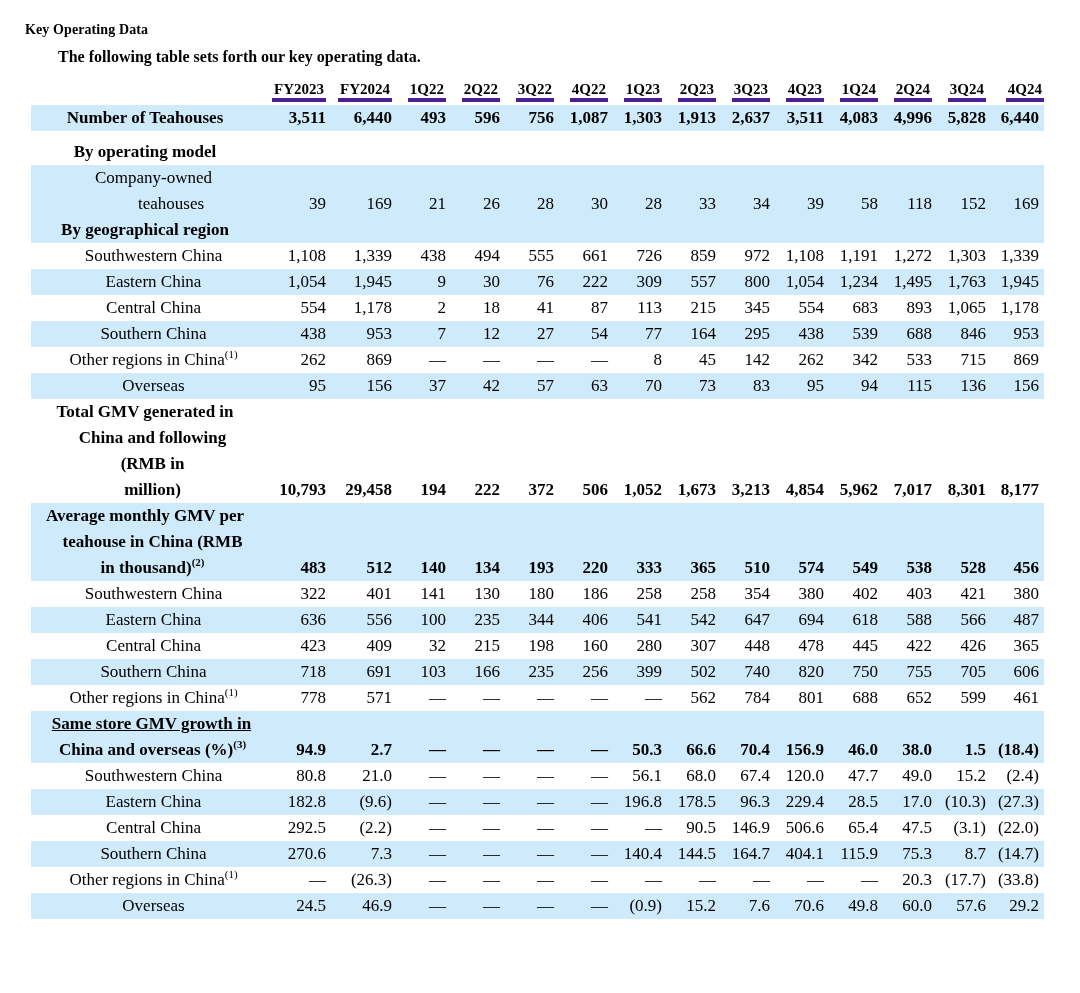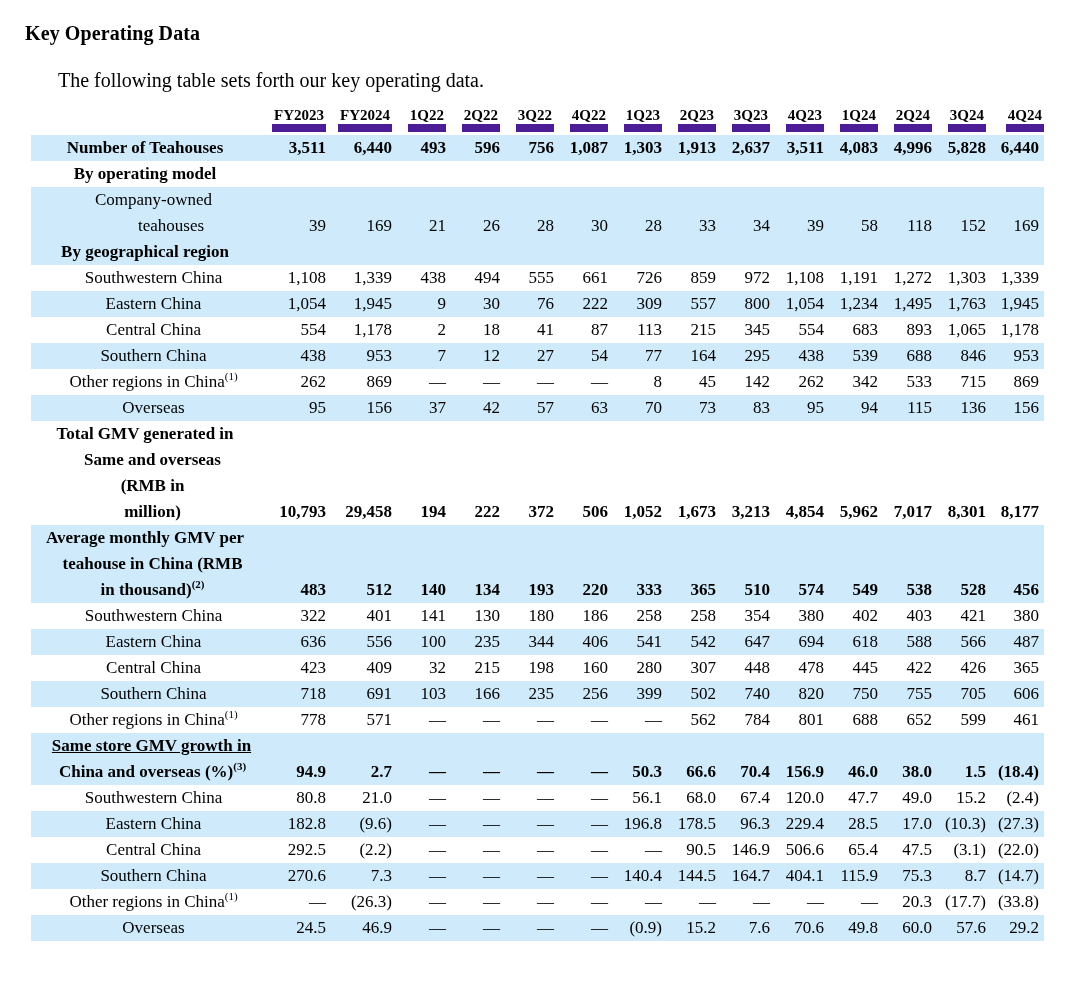--- a/index.html
+++ b/index.html
@@ -11,29 +11,30 @@
   }
   body {
     width: 1080px;
     height: 993px;
     overflow: hidden;
   }
   .page {
     padding: 22px 26px 0 25px;
   }
   .doc-title {
-    font-size: 20px;
+    font-size: 14px;
     font-weight: bold;
     margin: 0;
     letter-spacing: 0.1px;
   }
   .intro {
-    font-size: 20px;
-    margin: 24px 0 0 0;
+    font-size: 16px;
+    margin: 10px 0 0 0;
     text-indent: 33px;
+    font-weight: bold;
   }
   table.kod {
     border-collapse: collapse;
     table-layout: fixed;
     margin: 15px 0 0 6px;
   }
   col.c-label { width: 225px; }
   col.c-fy1   { width: 70px; }
   col.c-fy2   { width: 66px; }
   col.c-q     { width: 54px; }
@@ -41,21 +42,21 @@
   thead th {
     font-size: 15px;
     font-weight: bold;
     text-align: right;
     vertical-align: bottom;
     padding: 0 0 3px 0;
     white-space: nowrap;
   }
   thead th .u {
     display: inline-block;
-    border-bottom: 8px solid #4c1d95;
+    border-bottom: 4px solid #4c1d95;
     padding: 0 2px 0px 2px;
   }
   tbody td {
     font-size: 17px;
     line-height: 26px;
     vertical-align: bottom;
     text-align: right;
     white-space: nowrap;
     padding: 0;
   }
@@ -133,21 +134,21 @@
           <td class="b ">1,913</td>
           <td class="b ">2,637</td>
           <td class="b ">3,511</td>
           <td class="b ">4,083</td>
           <td class="b ">4,996</td>
           <td class="b ">5,828</td>
           <td class="b lastcol">6,440</td>
         </tr>
         <tr>
           <td class="label b">
-            <div class="line" style="padding-left: 3px;">By operating model</div>
+            <div class="line" style="padding-left: 3px; margin-top: 8px;">By operating model</div>
           </td>
           <td class=""></td>
           <td class=""></td>
           <td class=""></td>
           <td class=""></td>
           <td class=""></td>
           <td class=""></td>
           <td class=""></td>
           <td class=""></td>
           <td class=""></td>
@@ -306,21 +307,21 @@
           <td class="">83</td>
           <td class="">95</td>
           <td class="">94</td>
           <td class="">115</td>
           <td class="">136</td>
           <td class="lastcol">156</td>
         </tr>
         <tr>
           <td class="label b">
             <div class="line" style="padding-left: 3px;">Total GMV generated in</div>
-            <div class="line" style="padding-left: 18px;">Same and overseas</div>
+            <div class="line" style="padding-left: 18px;">China and following</div>
             <div class="line" style="padding-left: 18px;">(RMB in</div>
             <div class="line" style="padding-left: 18px;">million)</div>
           </td>
           <td class="b ">10,793</td>
           <td class="b ">29,458</td>
           <td class="b ">194</td>
           <td class="b ">222</td>
           <td class="b ">372</td>
           <td class="b ">506</td>
           <td class="b ">1,052</td>

